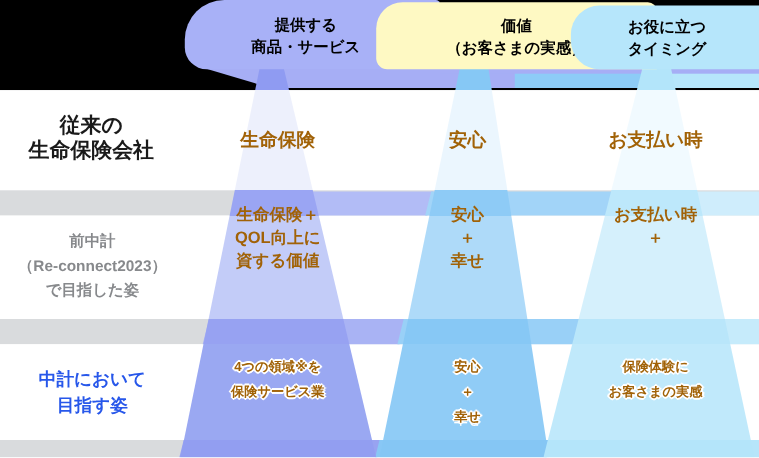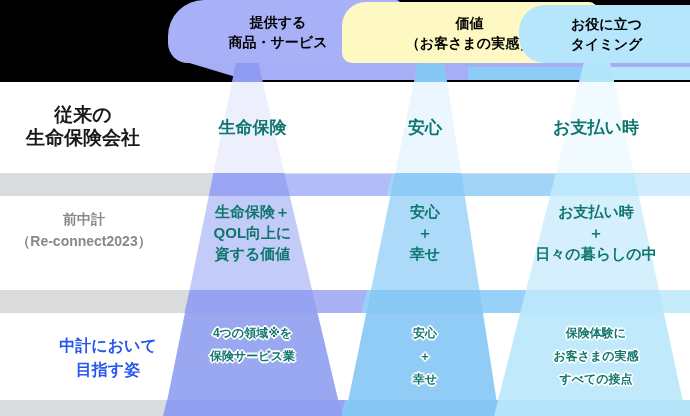--- a/index.html
+++ b/index.html
@@ -80,31 +80,31 @@
     background:linear-gradient(180deg,
       #b3e5fa 0px,#b3e5fa 20px,
       #f1faff 20px,#f1faff 111px,
       #bde8fb 111px,#bde8fb 134px,
       #d5f0fc 134px,#d5f0fc 228px,
       #b9e6fa 228px,#b9e6fa 251px,
       #c0e9fb 251px,#c0e9fb 338px,
       #b4e5fa 338px,#b4e5fa 354px);}
 
   
-  .txt{z-index:10;text-align:center;color:#0f766e;}
+  .txt{z-index:10;text-align:center;color:#a16207;}
   .rlabel1{left:0;top:103px;width:166px;font-weight:bold;font-size:19px;line-height:23px;color:#1a1a1a;}
   .rlabel2{left:0;top:208px;width:168px;font-size:14px;line-height:22px;color:#87898c;font-weight:600;}
-  .rlabel3{left:0;top:334px;width:168px;font-weight:bold;font-size:16px;line-height:24px;color:#2757ea;padding-left:24px;}
+  .rlabel3{left:0;top:334px;width:168px;font-weight:bold;font-size:16px;line-height:24px;color:#2757ea;}
 
   .cell{font-weight:bold;}
   .c1{left:165px;width:175px;}
   .c2{left:340px;width:170px;}
   .c3{left:505px;width:182px;}
   .r1cell{top:117px;font-size:17px;line-height:22px;}
-  .r2cell{top:201px;font-size:15px;line-height:21px;}
+  .r2cell{top:185px;font-size:15px;line-height:21px;}
   .r3cell{top:322px;font-size:12px;line-height:23px;}
   .outline{text-shadow:-2px 0 0 #fff,2px 0 0 #fff,0 -2px 0 #fff,0 2px 0 #fff,
     -1px -1px 0 #fff,1px -1px 0 #fff,-1px 1px 0 #fff,1px 1px 0 #fff;}
 </style>
 </head>
 <body>
 
 <div class="stage">
 
   <div class="abs hdr-bg"></div>
@@ -154,20 +154,21 @@
     </div>
   </div>
 
   <div class="abs txt rlabel1">
     <div>従来の</div>
     <div>生命保険会社</div>
   </div>
   <div class="abs txt rlabel2">
     <div>前中計</div>
     <div>（Re-connect2023）</div>
+    <div>で目指した姿</div>
   </div>
   <div class="abs txt rlabel3">
     <div>中計において</div>
     <div>目指す姿</div>
   </div>
 
   <div class="abs txt cell r1cell c1">
     <div>生命保険</div>
   </div>
   <div class="abs txt cell r1cell c2">
@@ -183,31 +184,29 @@
     <div>資する価値</div>
   </div>
   <div class="abs txt cell r2cell c2">
     <div>安心</div>
     <div>＋</div>
     <div>幸せ</div>
   </div>
   <div class="abs txt cell r2cell c3">
     <div>お支払い時</div>
     <div>＋</div>
-    <div>日々の暮らしの中</div>
   </div>
 
   <div class="abs txt cell r3cell c1 outline">
     <div>4つの領域※を</div>
     <div>保険サービス業</div>
   </div>
   <div class="abs txt cell r3cell c2 outline">
     <div>安心</div>
     <div>＋</div>
     <div>幸せ</div>
   </div>
   <div class="abs txt cell r3cell c3 outline">
     <div>保険体験に</div>
     <div>お客さまの実感</div>
-    <div>すべての接点</div>
   </div>
 
 </div>
 
 </body></html>

